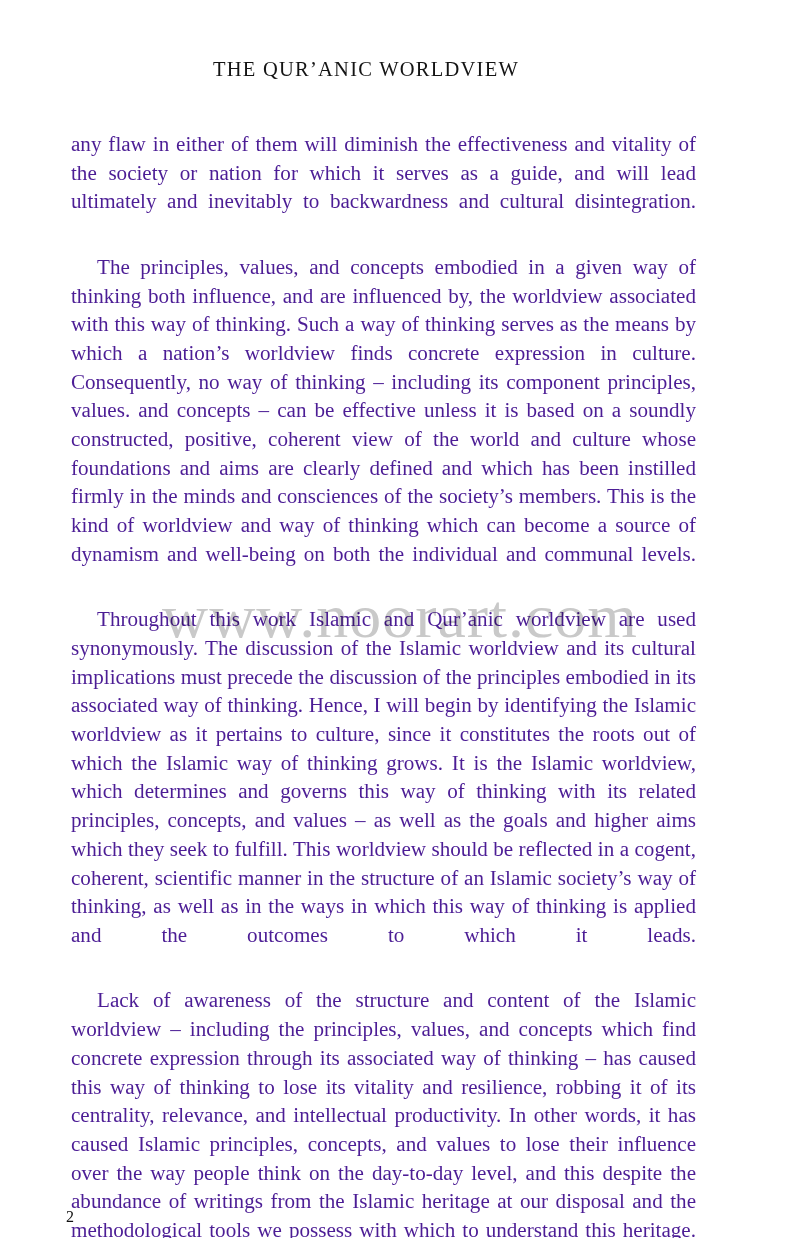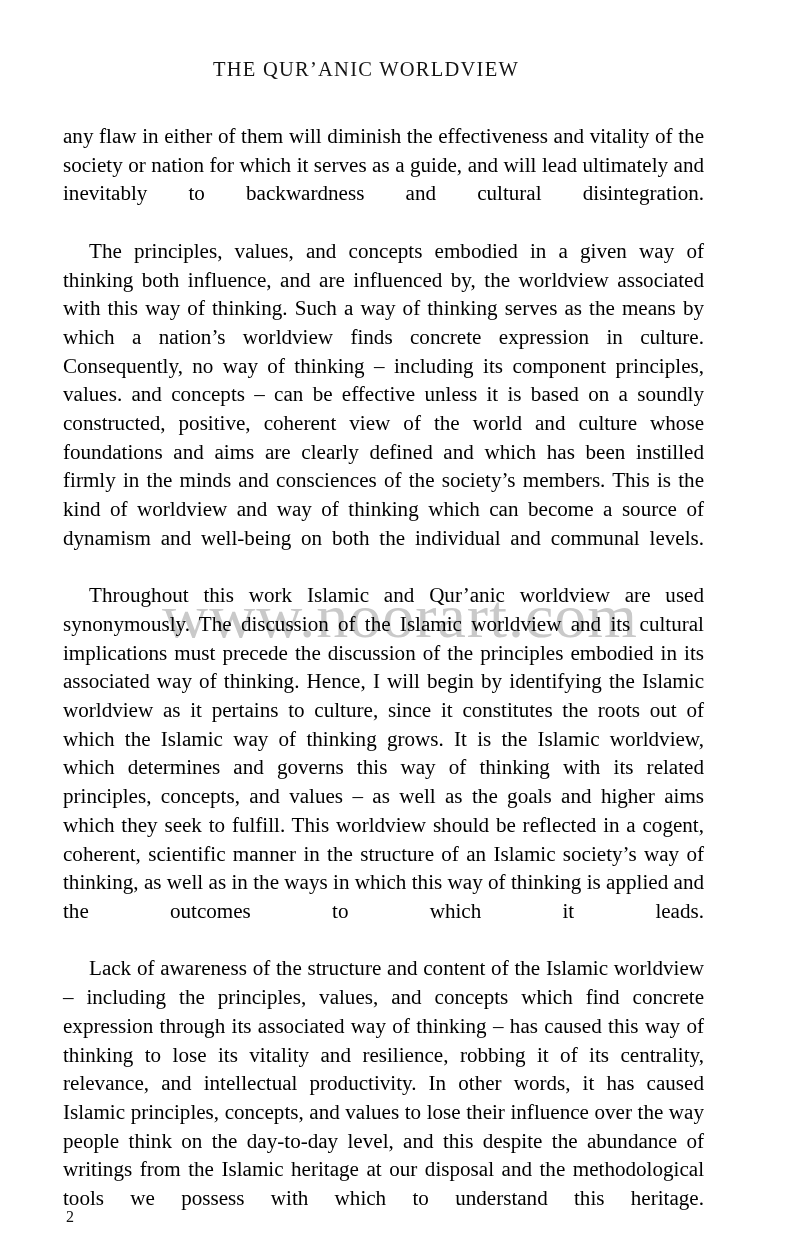--- a/index.html
+++ b/index.html
@@ -39,26 +39,26 @@
 
   
   .text-block {
     position: absolute;
     top: 122px;
     left: 63px;
     width: 641px;
   }
 
   .para {
-    margin: 0;
+    margin: 8px;
     text-align: justify;
     text-justify: inter-word;
     font-size: 21.1px;
     line-height: 28.7px;
-    color: #000000;
+    color: #4c1d95;
     hyphens: none;
   }
   .para + .para {
     text-indent: 26px;
   }
   .para:last-child {
     text-align: justify;
   }
 
   

